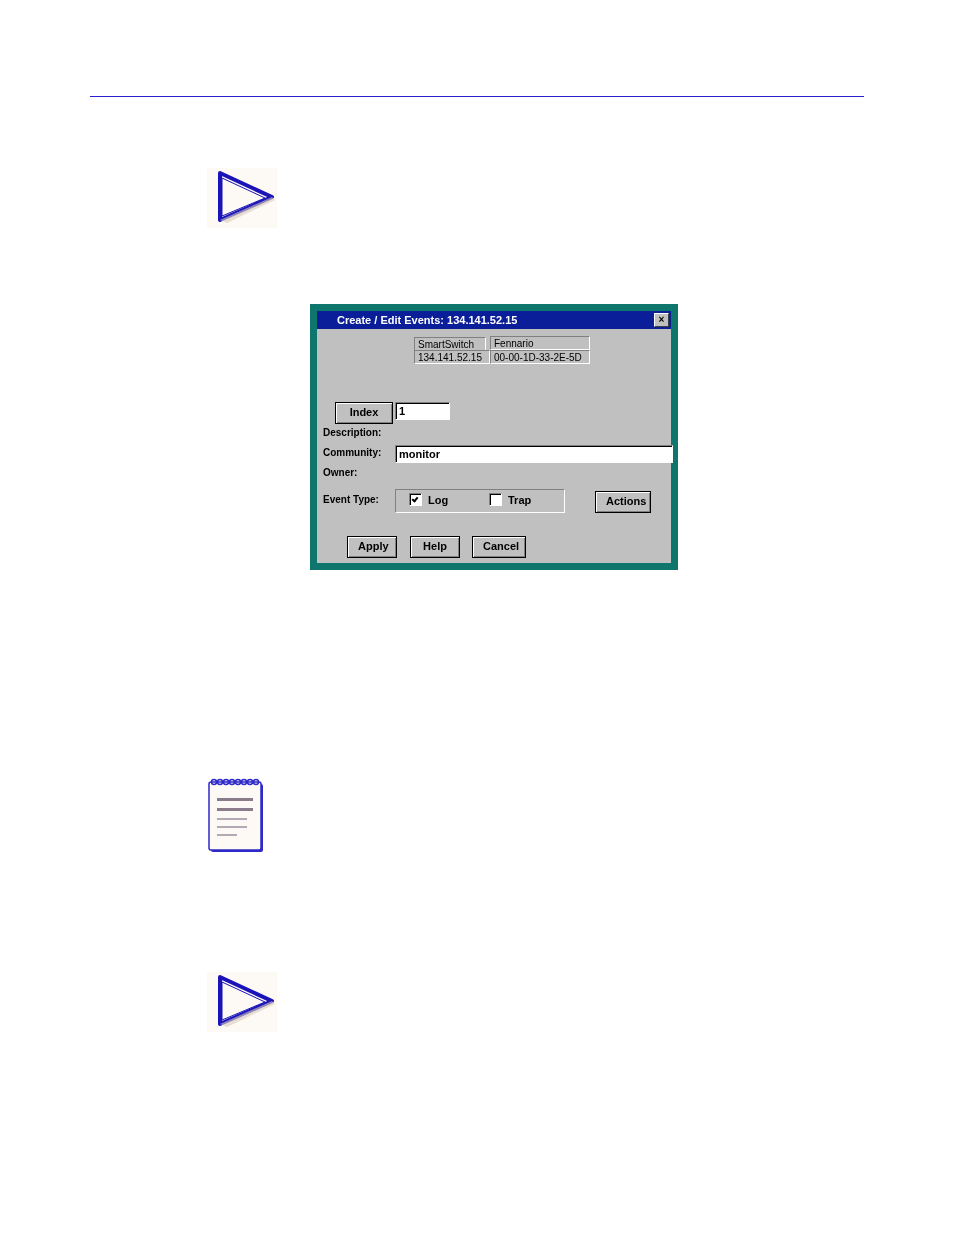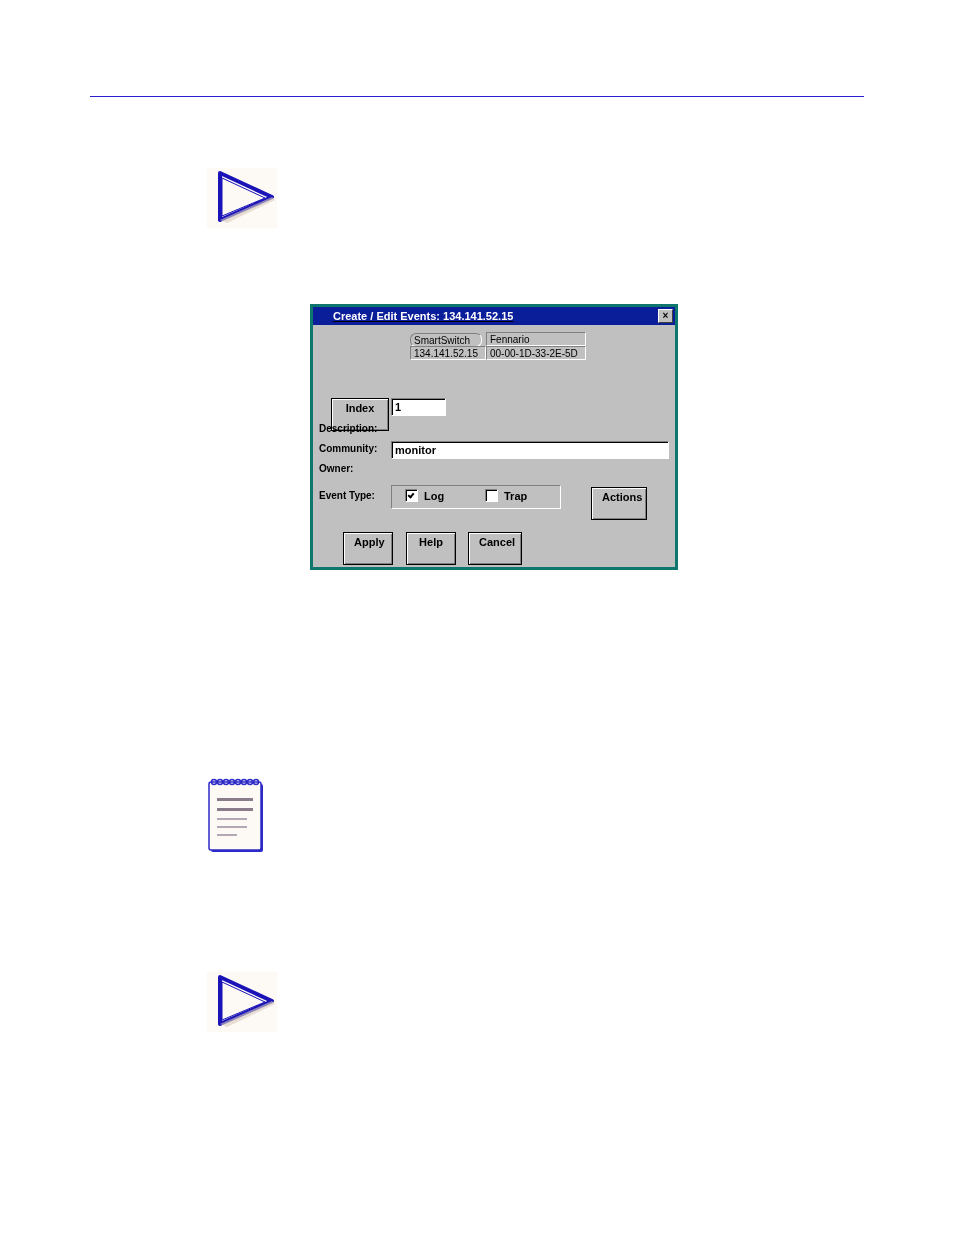--- a/index.html
+++ b/index.html
@@ -51,22 +51,21 @@
     .dialog {
       position: absolute;
       top: 304px;
       left: 310px;
       width: 368px;
       height: 266px;
       font-family: Tahoma, Arial, sans-serif;
       font-size: 11px;
       color: #000000;
       box-sizing: border-box;
-      border: 3px solid #0f766e;
-      text-decoration: underline;
+      border: 7px solid #0f766e;
     }
     .titlebar {
       background: #0a1e9a;
       color: #ffffff;
       height: 18px;
       display: flex;
       align-items: center;
       padding-left: 4px;
       font-weight: bold;
       position: relative;
@@ -112,41 +111,41 @@
       border-top: 1px solid #808080;
       border-left: 1px solid #808080;
       border-right: 1px solid #ffffff;
       border-bottom: 1px solid #ffffff;
       padding: 0 3px;
       line-height: 14px;
       box-sizing: border-box;
       font-size: 10px;
       overflow: hidden;
     }
-    .ib1 { top: 8px; left: 97px; width: 72px; border-radius: 6px; }
+    .ib1 { top: 8px; left: 97px; width: 72px; }
     .ib2 { top: 7px; left: 173px; width: 100px; }
     .ib3 { top: 21px; left: 97px; width: 76px; }
     .ib4 { top: 21px; left: 173px; width: 100px; }
 
     .lbl {
       position: absolute;
       font-size: 10px;
       font-weight: bold;
       color: #000;
     }
     .win-button {
       position: absolute;
       background: #c0c0c0;
       border: 1px solid #000000;
       box-shadow: inset 1px 1px 0 #ffffff, inset -1px -1px 0 #808080;
       font-size: 11px;
       font-weight: bold;
       text-align: center;
       line-height: 18px;
-      height: 33px;
+      height: 22px;
       cursor: pointer;
       box-sizing: border-box;
       padding: 0 10px;
     }
     .text-input {
       position: absolute;
       height: 18px;
       background: #ffffff;
       border-top: 1px solid #808080;
       border-left: 1px solid #808080;

